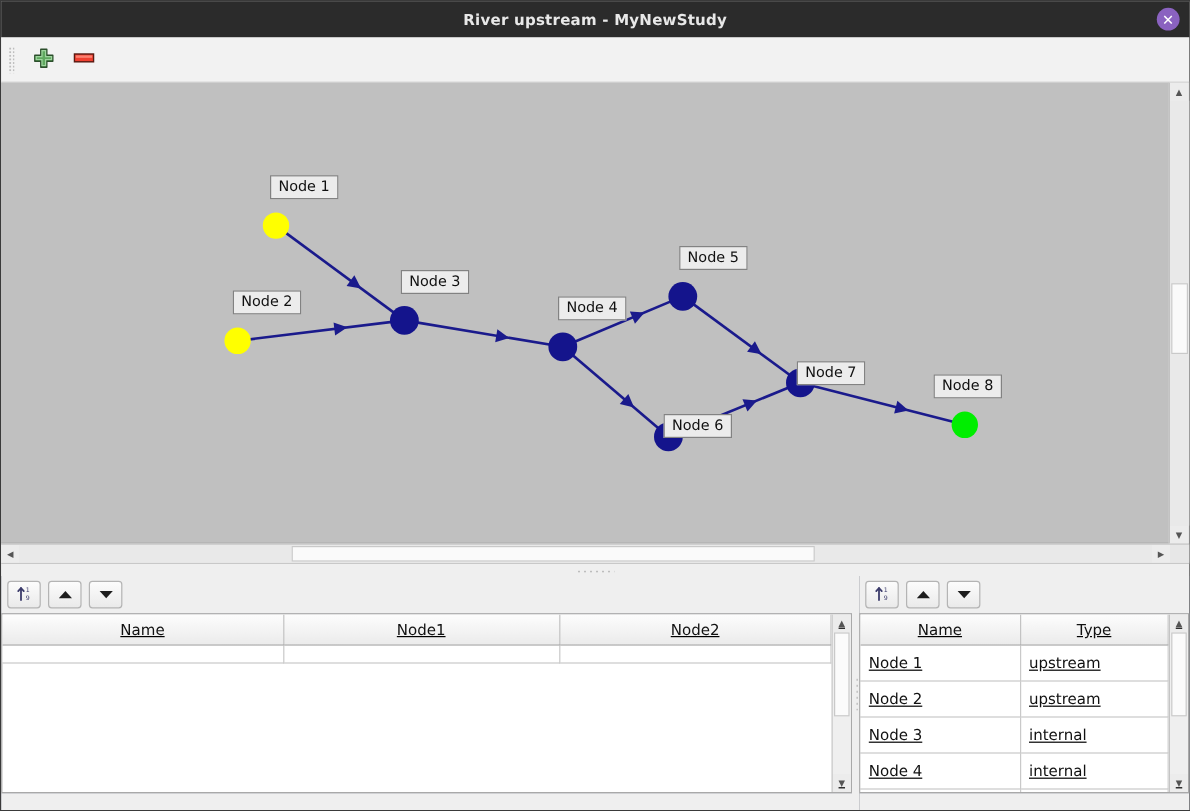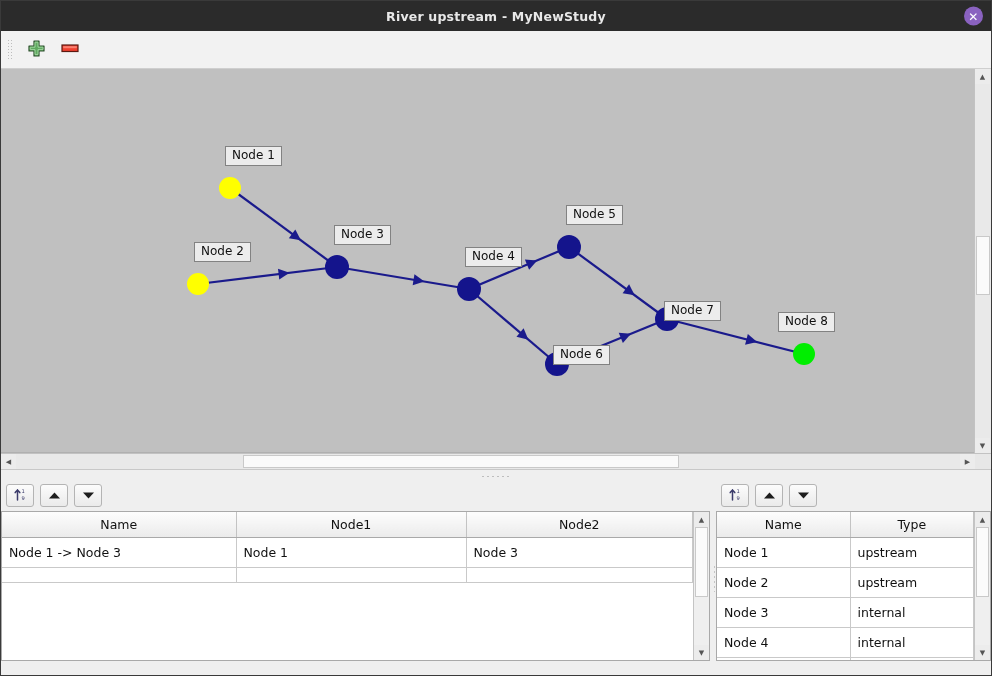--- a/index.html
+++ b/index.html
@@ -158,20 +158,21 @@
   .tables {
     flex: 1 1 auto;
     display: flex;
     min-height: 0;
     background: #efefef;
   }
   .table-panel {
     display: flex; flex-direction: column;
     min-width: 0;
     background: #0f172a;
+    text-decoration: underline;
   }
   .panel-left { width: 709px; flex: 0 0 auto; }
   .panel-split {
     width: 6px; flex: 0 0 auto;
     background: #efefef;
     display: flex; align-items: center; justify-content: center;
     cursor: ew-resize;
   }
   .panel-split .vgrip {
     width: 3px; height: 28px;
@@ -386,25 +387,20 @@
                 <col>
               </colgroup>
             <thead>
                 <tr id="reaches-head">
                   <th>Name</th>
                   <th>Node1</th>
                   <th>Node2</th>
                 </tr>
               </thead>
             <tbody id="reaches-body">
-                <tr>
-                  <td>Node 1 -&gt; Node 3</td>
-                  <td>Node 1</td>
-                  <td>Node 3</td>
-                </tr>
                 <tr class="spacer">
                   <td></td>
                   <td></td>
                   <td></td>
                 </tr>
               </tbody>
           </table>
         </div>
         <div class="grid-vscroll">
           <div class="gs-arrow">▲</div>

